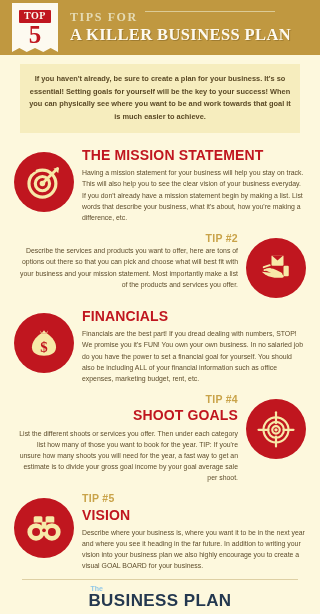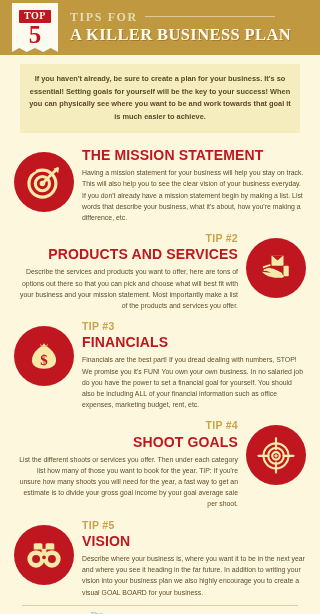--- a/index.html
+++ b/index.html
@@ -31,21 +31,21 @@
     color:#fdfaf0;background:#c0161f;
     padding:1px 5px 1px 5px;line-height:1.05;border-radius:1px;
     margin-top:1px;
   }
   .top5-badge .five{
     font-family:"Liberation Serif", serif;
     font-weight:bold;font-size:25px;line-height:.92;
     color:#c0161f;margin-top:0px;
   }
   .header-titles{margin-left:12px;display:flex;flex-direction:column;justify-content:center;}
-  .tips-for-row{display:flex;align-items:center;gap:7px;}
+  .tips-for-row{display:flex;gap:7px;}
   .tips-for{
     font-family:"Liberation Serif", serif;
     font-weight:bold;font-size:12px;letter-spacing:1.6px;
     color:#e5dbb4;line-height:1;
   }
   .rule{height:1px;width:130px;background:#e0d3a6;opacity:.85;}
   .killer{
     font-family:"Liberation Serif", serif;
     font-weight:bold;font-size:16.5px;letter-spacing:.4px;
     color:#fdfaf0;line-height:1.15;margin-top:3px;white-space:nowrap;
@@ -172,37 +172,35 @@
               <rect x="34" y="21" width="7" height="14" rx="1.5"></rect>
               <path d="M5 29 c5 5 12 8 20 8 l7 0 c2 0 3 -2 2 -3 l-2 -2"></path>
               <rect x="6" y="22" width="11" height="2.6" rx="1.3" transform="rotate(-18 6 22)"></rect>
               <rect x="7" y="26" width="10" height="2.4" rx="1.2" transform="rotate(-14 7 26)"></rect>
             </g>
           </svg>
         </div>
       </div>
       <div class="txt-col">
         <div class="tip-num">TIP #2</div>
-        <div class="tip-title">PRODUCTS AND SERVICES</div>
         <div class="tip-body">Describe the services and products you want to offer, here are tons of options out there so that you can pick and choose what will best fit with your business and your mission statement. Most importantly make a list of the products and services you offer.</div>
       </div>
     </div>
 
     <div class="tip">
       <div class="icon-col">
         <div class="circle">
           <svg width="34" height="34" viewBox="0 0 48 48" aria-hidden="true">
             <path d="M18 6 l2 5 h8 l2 -5 l-3 4 l-3 -4 l-3 4 Z" fill="#f7e9a8"></path>
             <path d="M19 11 h10 c7 5 12 12 12 19 c0 8 -7 12 -17 12 c-10 0 -17 -4 -17 -12 c0 -7 5 -14 12 -19 Z" fill="#f7e9a8"></path>
             <text x="24" y="36" font-family="Liberation Serif, serif" font-size="21" font-weight="bold" fill="#c0161f" text-anchor="middle">$</text>
           </svg>
         </div>
       </div>
       <div class="txt-col">
-        <div class="tip-num">TIP #3</div>
         <div class="tip-title">FINANCIALS</div>
         <div class="tip-body">Financials are the best part! If you dread dealing with numbers, STOP! We promise you it's FUN! You own your own business. In no salaried job do you have the power to set a financial goal for yourself. You should also be including ALL of your financial information such as office expenses, marketing budget, rent, etc.</div>
       </div>
     </div>
 
     <div class="tip reverse">
       <div class="icon-col">
         <div class="circle">
           <svg width="40" height="40" viewBox="0 0 48 48" aria-hidden="true">
             <g fill="none" stroke="#f7e9a8" stroke-width="2.6">

